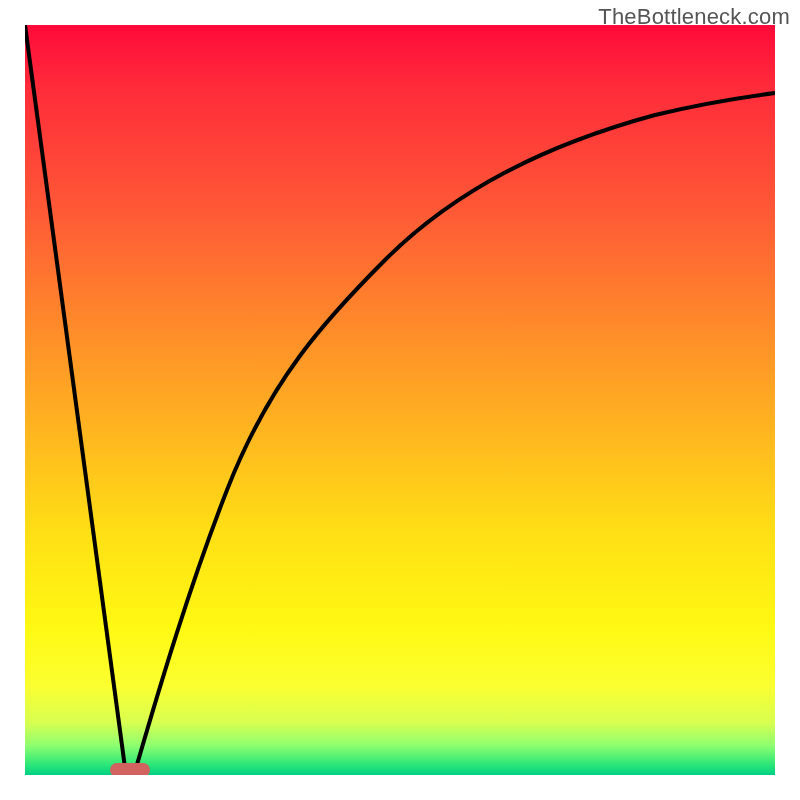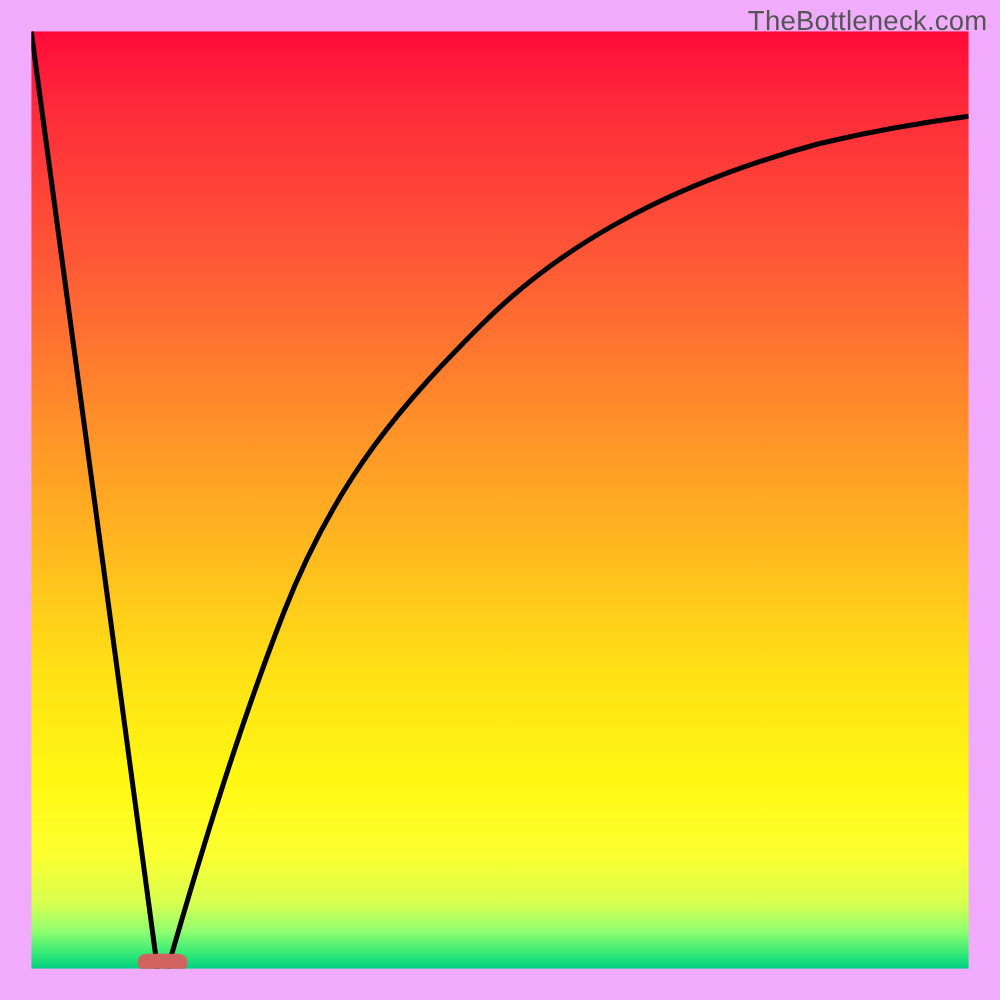--- a/index.html
+++ b/index.html
@@ -9,21 +9,21 @@
     height: 800px;
     background: #000;
     overflow: hidden;
   }
   .frame {
     position: absolute;
     top: 0;
     left: 0;
     width: 800px;
     height: 800px;
-    background: #f0abfc;
+    background: #ffffff;
   }
   .plot-area {
     position: absolute;
     left: 25px;
     top: 25px;
     width: 750px;
     height: 750px;
     overflow: hidden;
   }
   .gradient {

